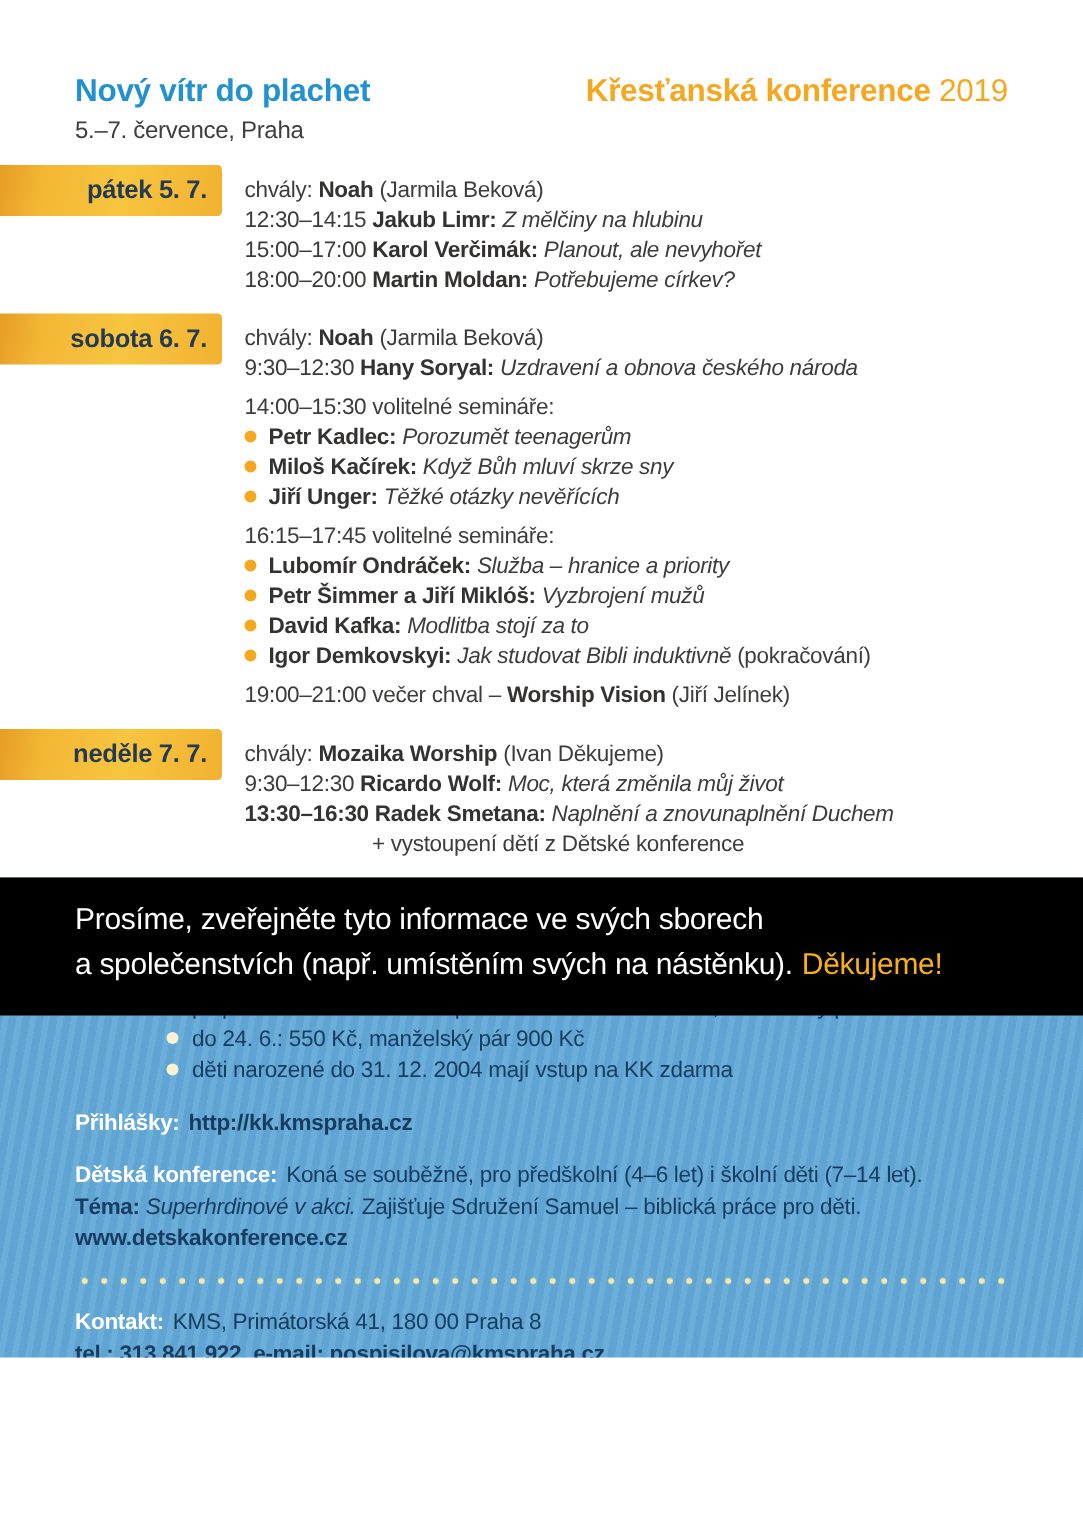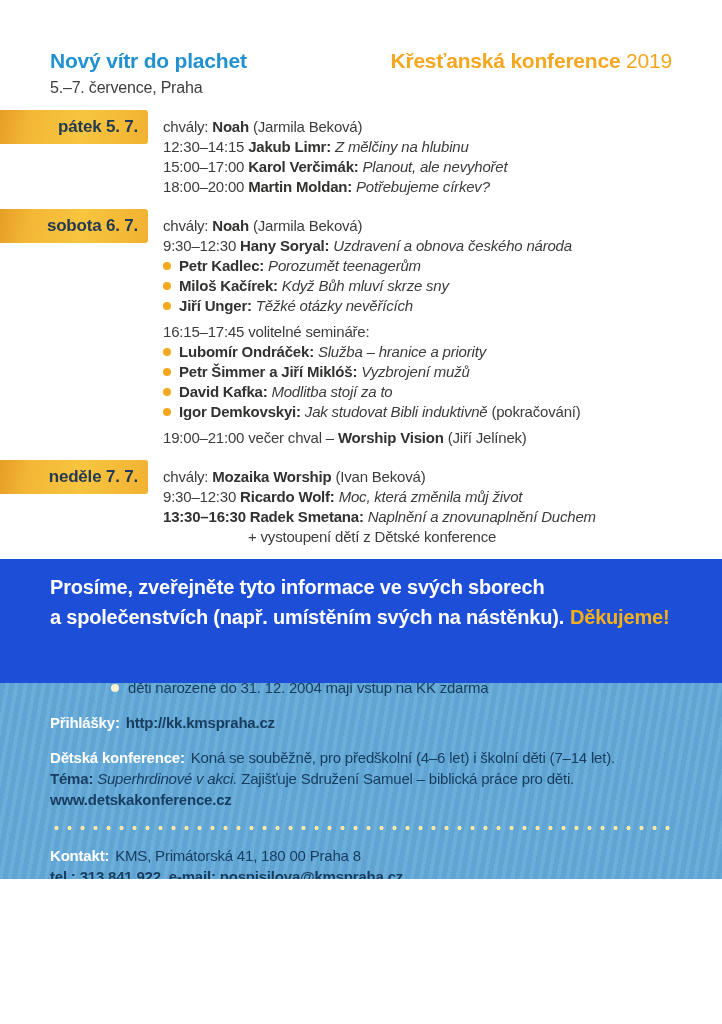--- a/index.html
+++ b/index.html
@@ -74,24 +74,24 @@
   }
   .dotted-divider {
     height: 6px; margin-top: 15px; margin-right: 10px;
     background-image: radial-gradient(circle, #f8e7a6 1.8px, rgba(0,0,0,0) 2.3px);
     background-size: 13px 6px;
     background-repeat: repeat-x;
   }
 
   
   .footer {
-    position: absolute; left: 0; top: 920; width: 722px; height: 124px;
-    background: #1d4ed8;
+    position: absolute; left: 0; top: 920; width: 722px; height: 92px;
+    background: #000000;
     color: #ffffff;
-    font-size: 20px; font-weight: bold; line-height: 30px;
+    font-size: 20px; font-weight: normal; line-height: 30px;
     padding: 13px 50px 0 50px;
   }
   .footer .thanks { color: #f8b018; margin-left: 6px; }
 </style>
 </head>
 <body>
 
 <div class="page">
 
   <div class="header">
@@ -113,35 +113,36 @@
           <div class="s-row"><span>12:30–14:15 </span><span class="b">Jakub Limr:</span><span class="i"> Z mělčiny na hlubinu</span></div>
           <div class="s-row"><span>15:00–17:00 </span><span class="b">Karol Verčimák:</span><span class="i"> Planout, ale nevyhořet</span></div>
           <div class="s-row"><span>18:00–20:00 </span><span class="b">Martin Moldan:</span><span class="i"> Potřebujeme církev?</span></div>
         </div>
       </div>
       <div class="day-section">
         <div class="day-band">sobota 6. 7.</div>
         <div class="day-rows">
           <div class="s-row"><span>chvály: </span><span class="b">Noah</span><span> (Jarmila Beková)</span></div>
           <div class="s-row"><span>9:30–12:30 </span><span class="b">Hany Soryal:</span><span class="i"> Uzdravení a obnova českého národa</span></div>
+          <div class="s-row gap"><span>14:00–15:30 volitelné semináře:</span></div>
           <div class="s-row"><span class="dot"></span><span class="b">Petr Kadlec:</span><span class="i"> Porozumět teenagerům</span></div>
           <div class="s-row"><span class="dot"></span><span class="b">Miloš Kačírek:</span><span class="i"> Když Bůh mluví skrze sny</span></div>
           <div class="s-row"><span class="dot"></span><span class="b">Jiří Unger:</span><span class="i"> Těžké otázky nevěřících</span></div>
           <div class="s-row gap"><span>16:15–17:45 volitelné semináře:</span></div>
           <div class="s-row"><span class="dot"></span><span class="b">Lubomír Ondráček:</span><span class="i"> Služba – hranice a priority</span></div>
           <div class="s-row"><span class="dot"></span><span class="b">Petr Šimmer a Jiří Miklóš:</span><span class="i"> Vyzbrojení mužů</span></div>
           <div class="s-row"><span class="dot"></span><span class="b">David Kafka:</span><span class="i"> Modlitba stojí za to</span></div>
           <div class="s-row"><span class="dot"></span><span class="b">Igor Demkovskyi:</span><span class="i"> Jak studovat Bibli induktivně</span><span> (pokračování)</span></div>
           <div class="s-row gap"><span>19:00–21:00 večer chval – </span><span class="b">Worship Vision</span><span> (Jiří Jelínek)</span></div>
         </div>
       </div>
       <div class="day-section">
         <div class="day-band">neděle 7. 7.</div>
         <div class="day-rows">
-          <div class="s-row"><span>chvály: </span><span class="b">Mozaika Worship</span><span> (Ivan Beková)</span></div>
+          <div class="s-row"><span>chvály: </span><span class="b">Mozaika Worship</span><span> (Ivan Děkujeme)</span></div>
           <div class="s-row"><span>9:30–12:30 </span><span class="b">Ricardo Wolf:</span><span class="i"> Moc, která změnila můj život</span></div>
           <div class="s-row"><span class="b">13:30–16:30 Radek Smetana:</span><span class="i"> Naplnění a znovunaplnění Duchem</span></div>
           <div class="s-row indent"><span>+ vystoupení dětí z Dětské konference</span></div>
         </div>
       </div>
     </div>
 
   <div class="info">
 
     <div class="block">

